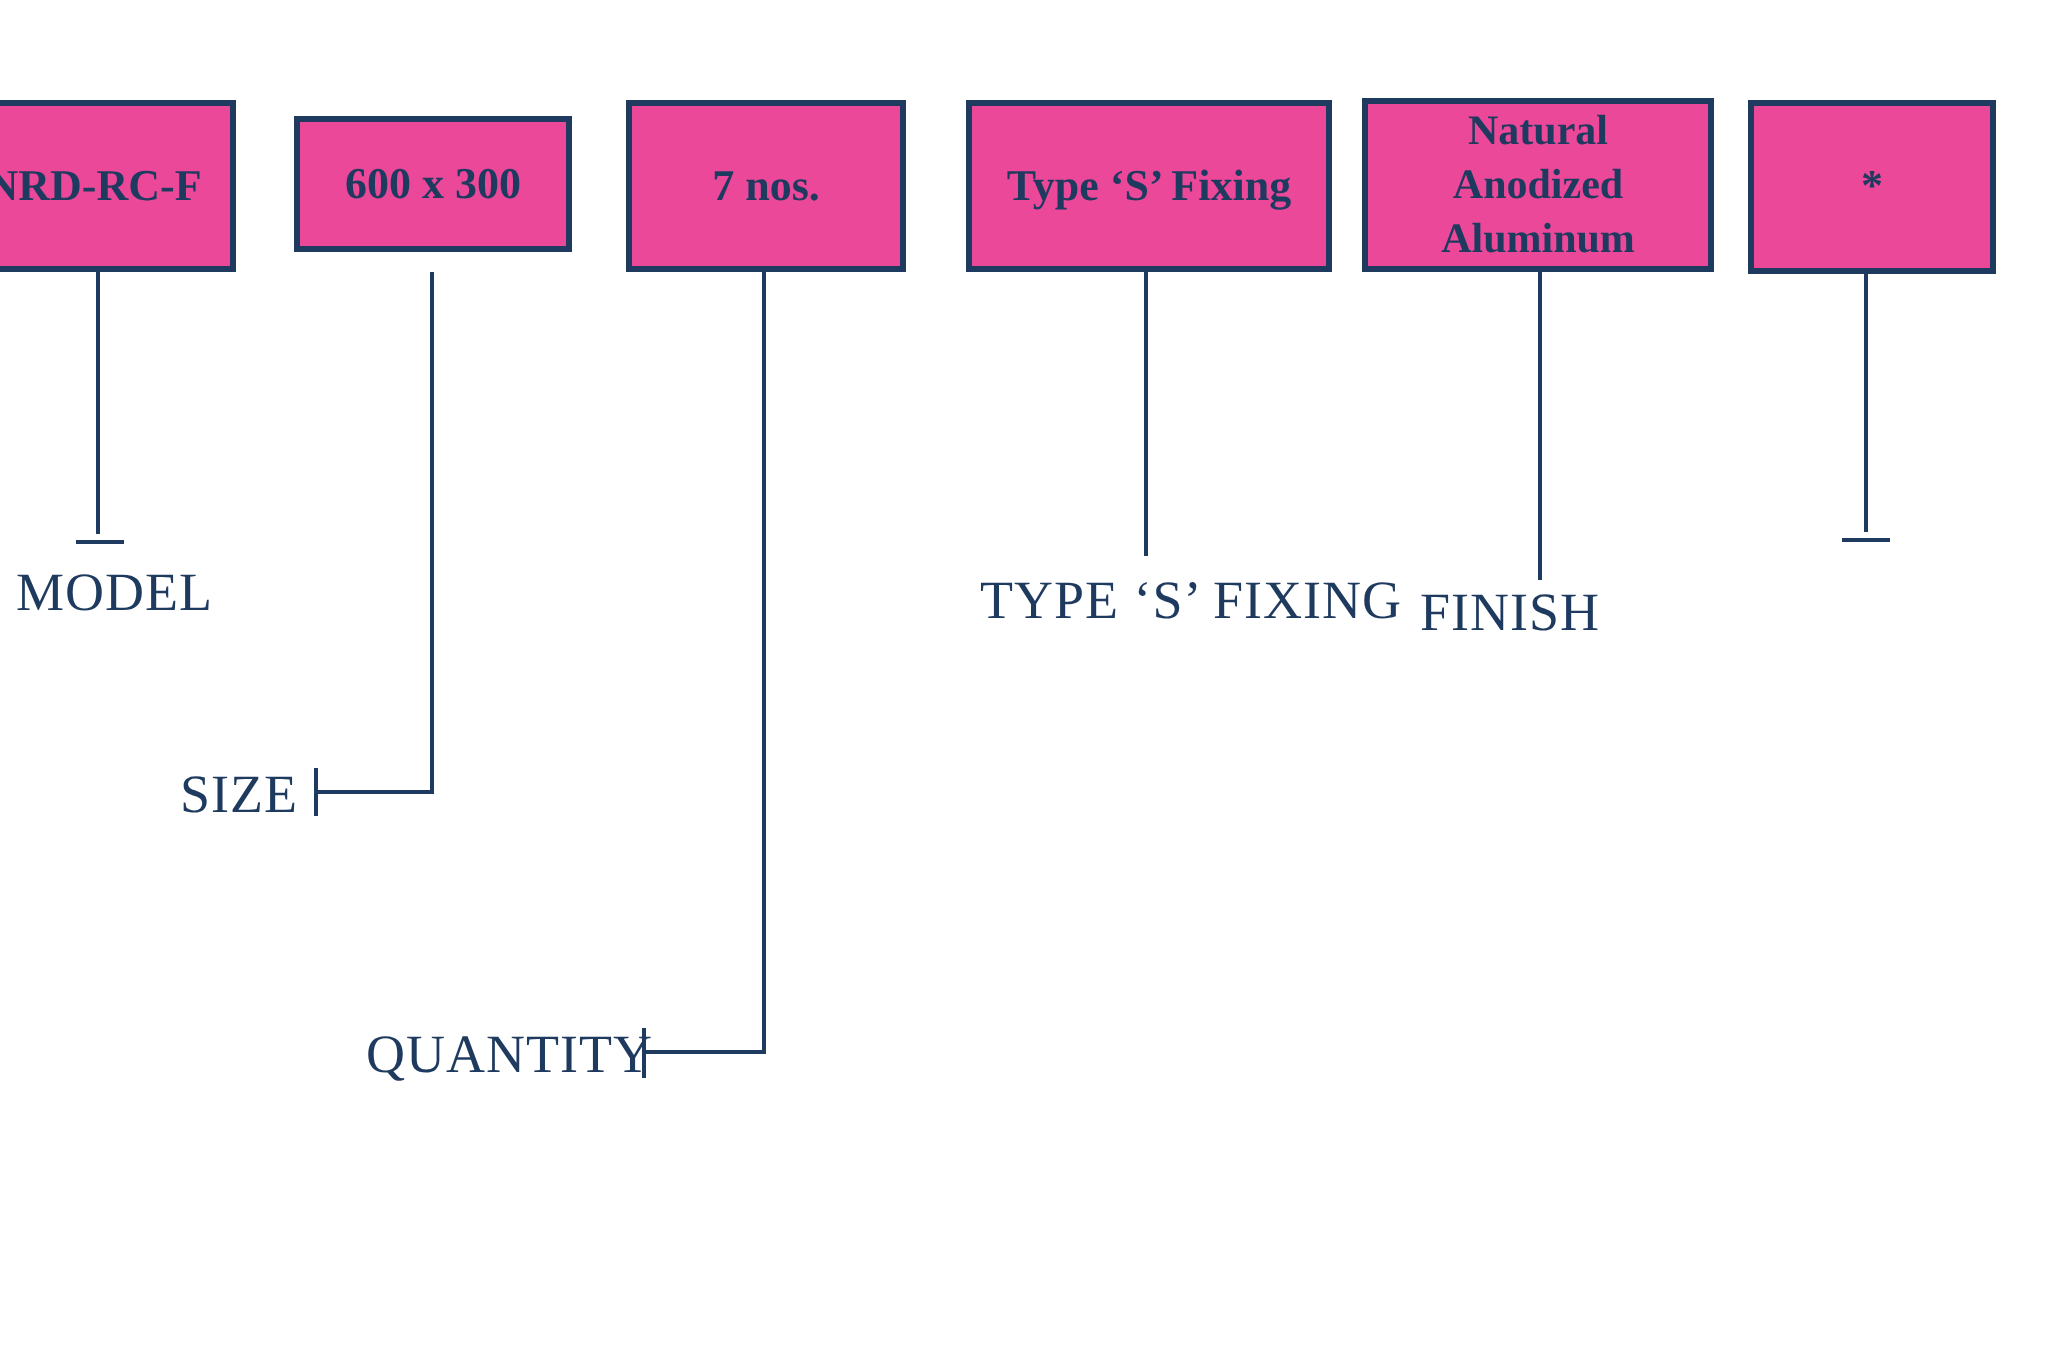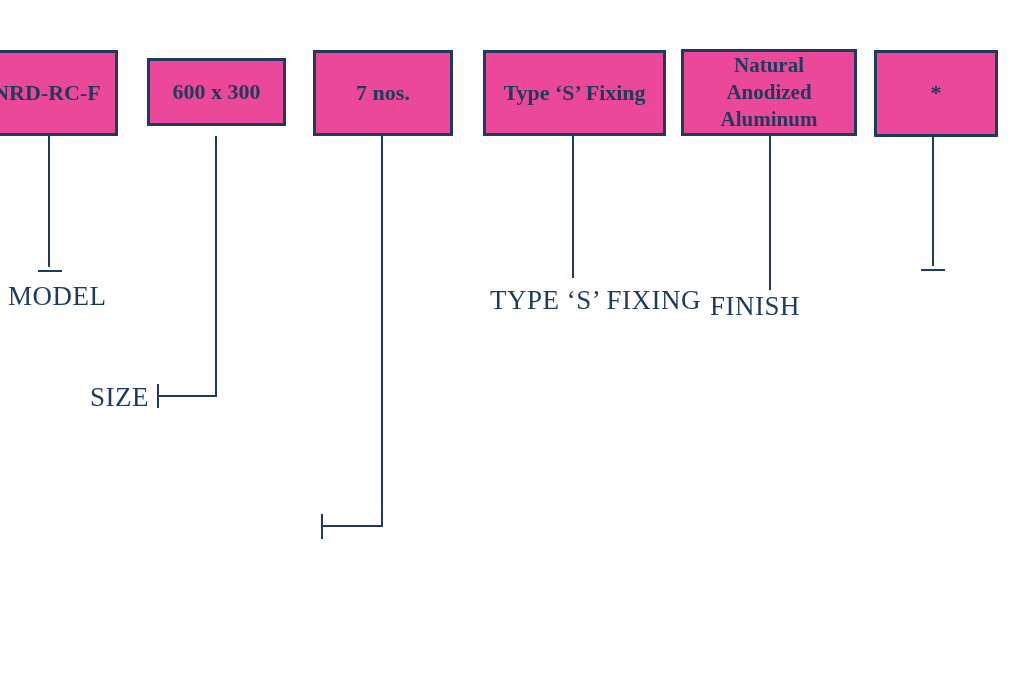--- a/index.html
+++ b/index.html
@@ -85,20 +85,23 @@
   <div class="vline" style="left:215px; top:136px; height:261px;"></div>
   <div class="hline" style="left:158px; top:395px; width:59px;"></div>
   <div class="vline" style="left:157px; top:384px; height:24px;"></div>
   <div class="lbl right" style="left:90px; top:383px; width:62px;">
     <span>SIZE</span>
   </div>
 
   <div class="vline" style="left:381px; top:136px; height:391px;"></div>
   <div class="hline" style="left:322px; top:525px; width:61px;"></div>
   <div class="vline" style="left:321px; top:514px; height:25px;"></div>
+  <div class="lbl right" style="left:183px; top:513px; width:133px;">
+    <span>QUANTITY</span>
+  </div>
 
   <div class="vline" style="left:572px; top:136px; height:142px;"></div>
   <div class="lbl center" style="left:490px; top:286px; width:170px;">
     <span>TYPE ‘S’ FIXING</span>
   </div>
 
   <div class="vline" style="left:769px; top:136px; height:154px;"></div>
   <div class="lbl center" style="left:704px; top:292px; width:102px;">
     <span>FINISH</span>
   </div>

